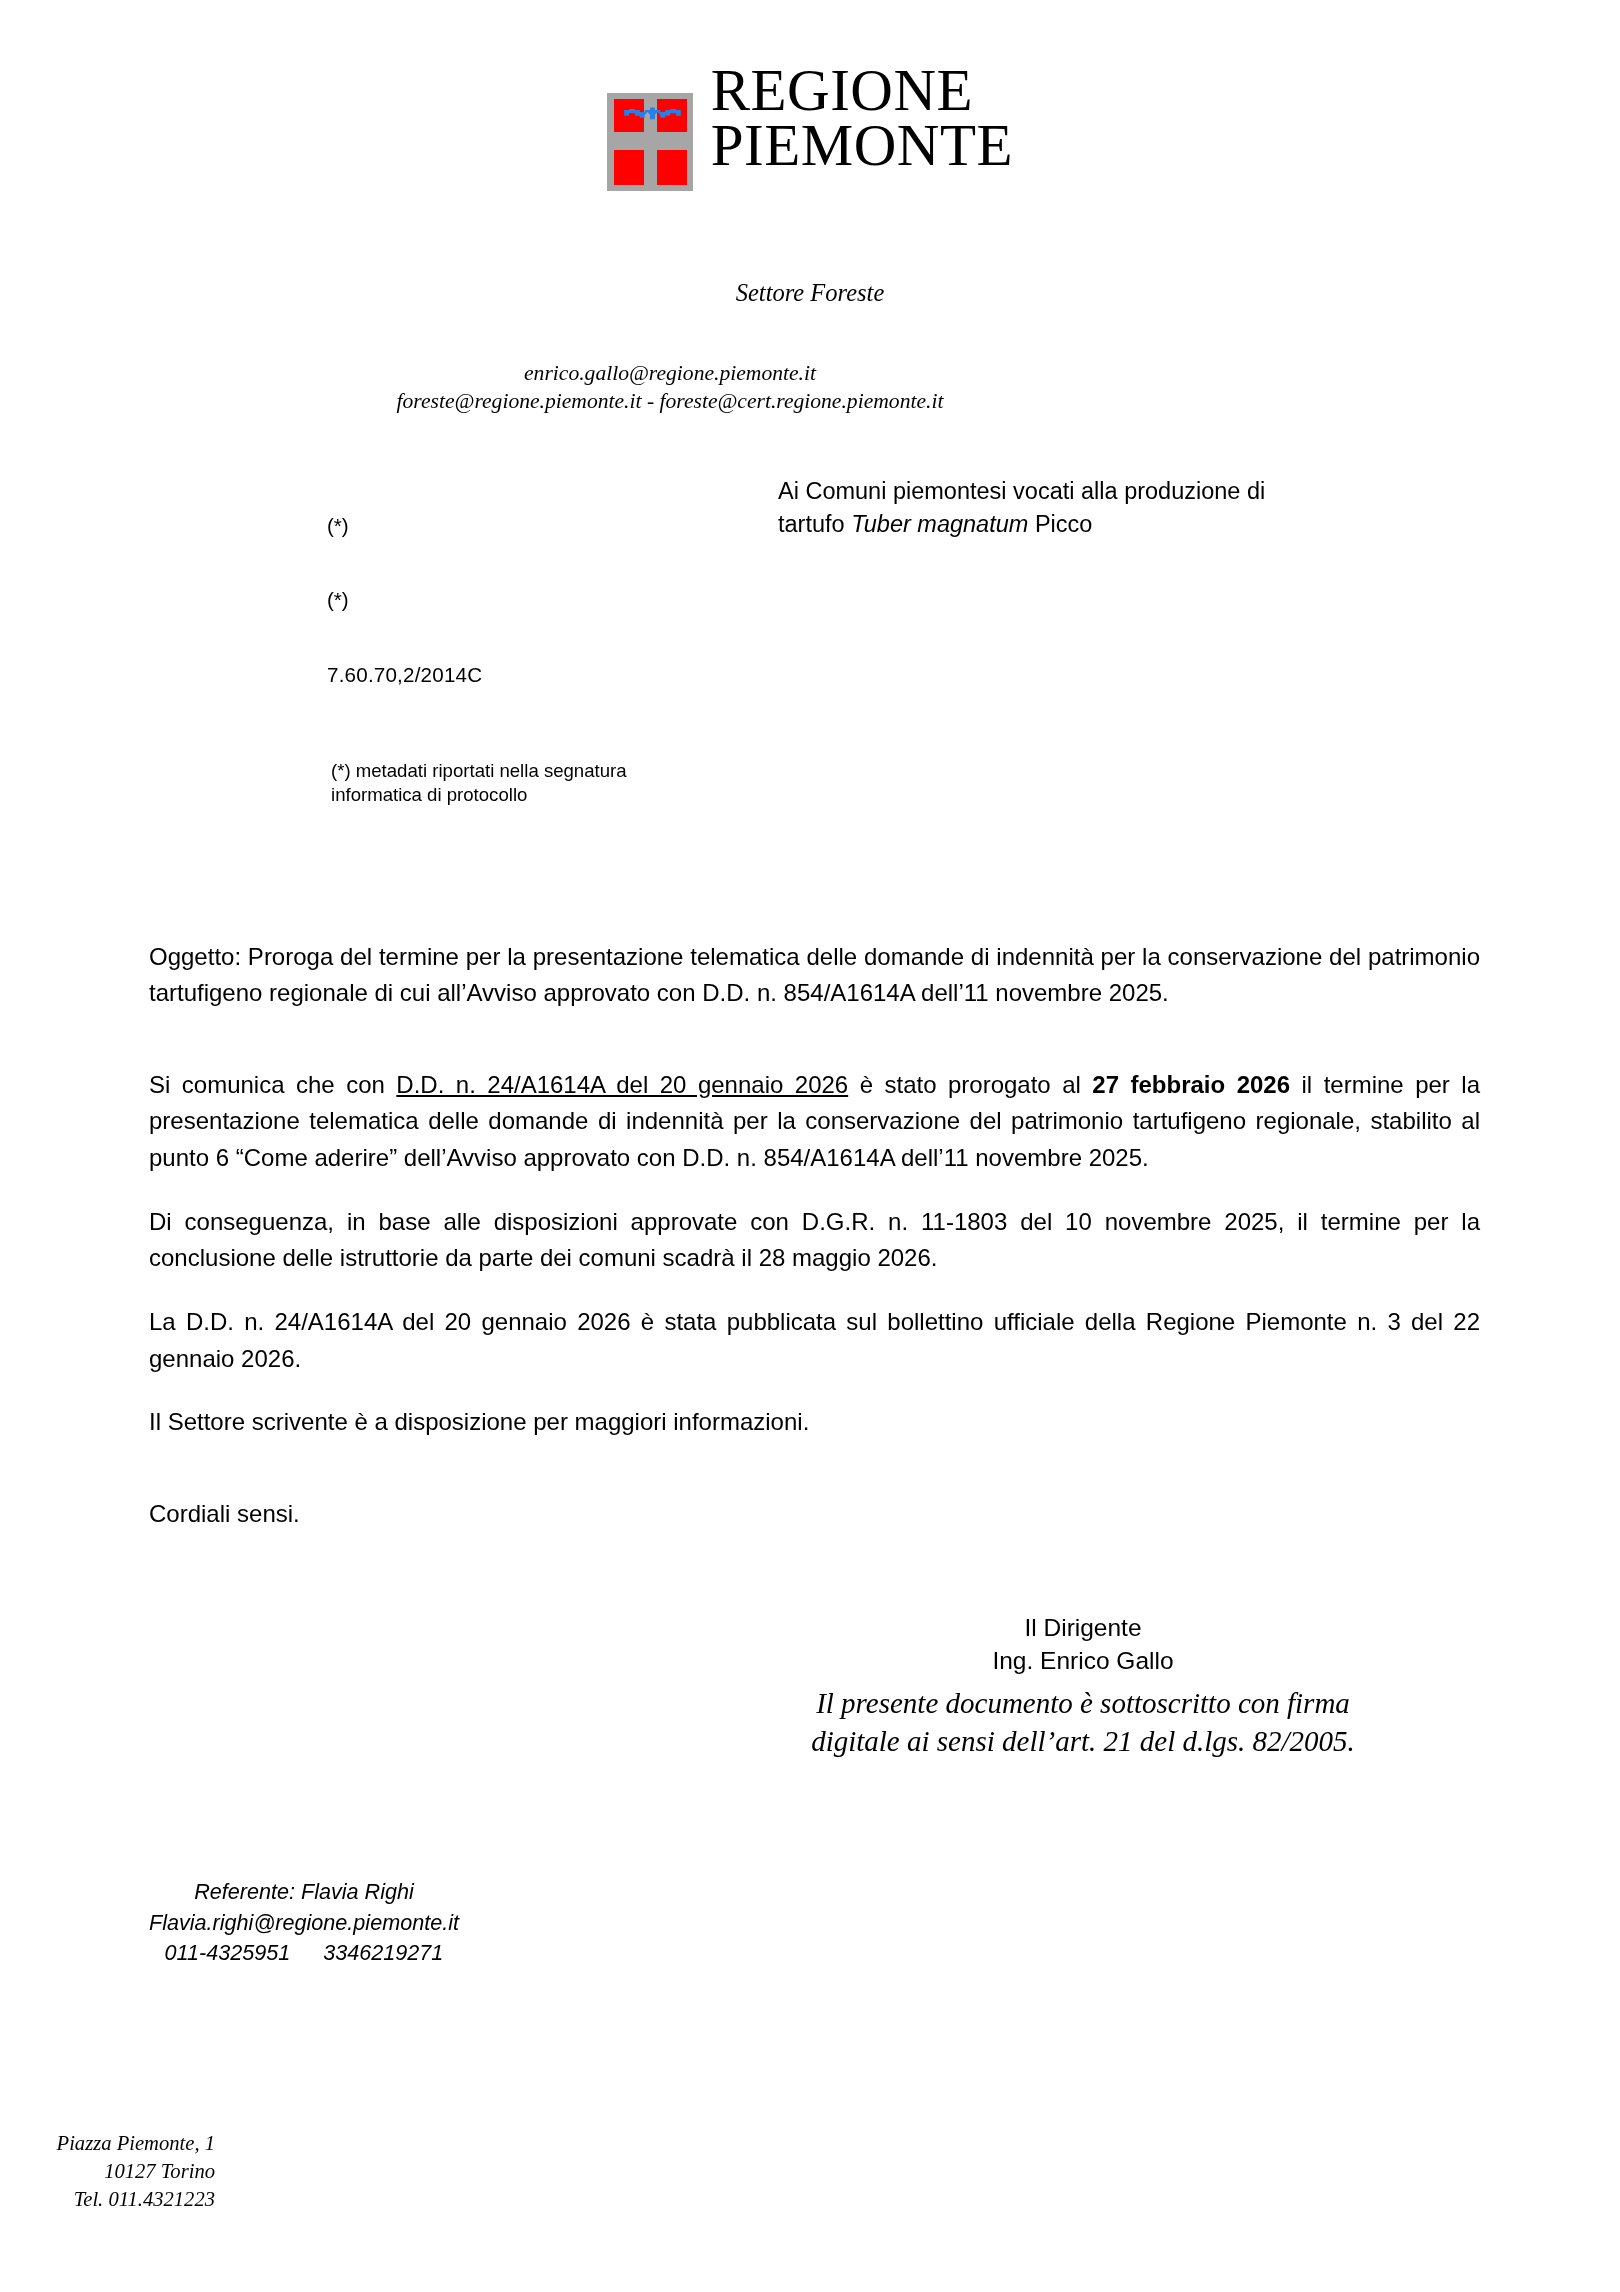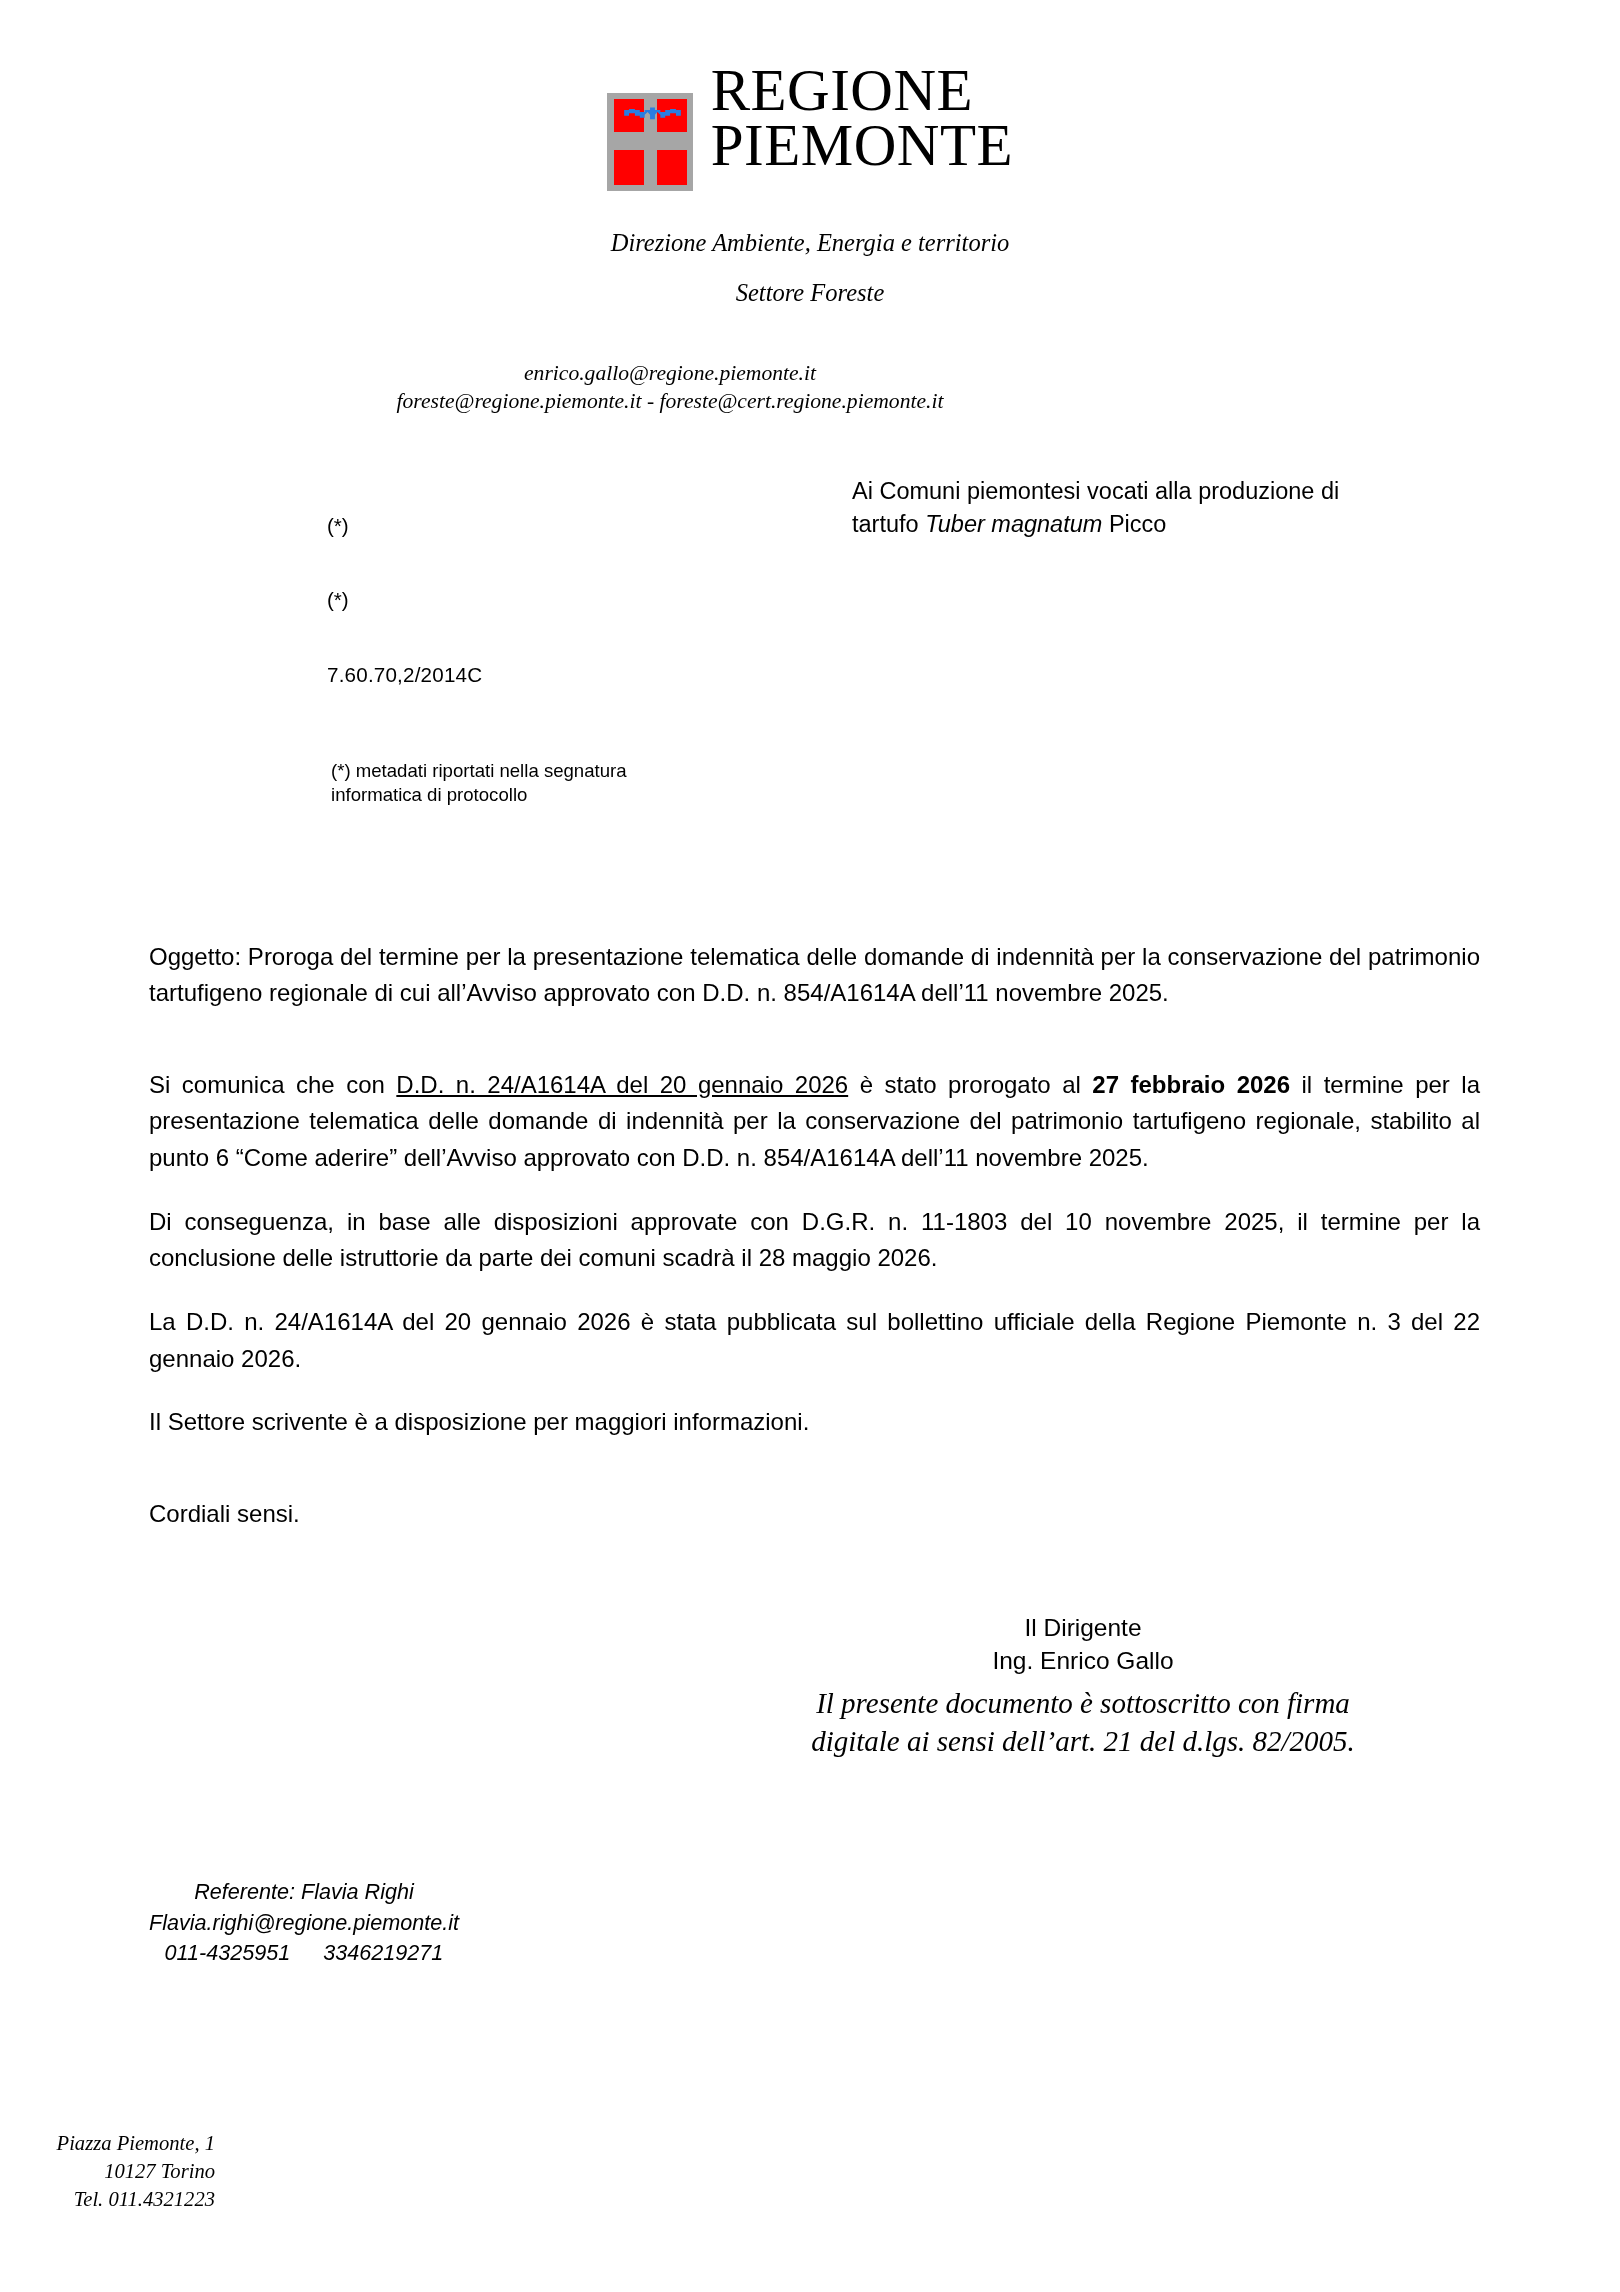--- a/index.html
+++ b/index.html
@@ -98,21 +98,21 @@
   .proto-star-1 { position: absolute; left: 327px; top: 514px; font-size: 20.6px; }
   .proto-star-2 { position: absolute; left: 327px; top: 588px; font-size: 20.6px; }
   .proto-code   { position: absolute; left: 327px; top: 663px; font-size: 20.6px; letter-spacing: 0.2px;}
   .proto-note {
     position: absolute; left: 331px; top: 759px;
     font-size: 18.6px; line-height: 1.28; width: 421px;
   }
 
   .addressee {
     position: absolute;
-    left: 852px;
+    left: 778px;
     top: 475px;
     width: 637px;
     font-size: 23.5px;
     line-height: 1.42;
   }
   .addressee i { font-style: italic; }
 
   
   .body-block {
     position: absolute;
@@ -195,21 +195,20 @@
           <path d="M0 3 L0 9 L5 9 L5 6.5 L11 6.5 L11 9 L16 9 L16 11 L21 11 L21 8 L24 5 L26.5 8 L26.5 12.5 L31.5 12.5 L31.5 8 L34 5 L37 8 L37 11 L42 11 L42 9 L47 9 L47 6.5 L53 6.5 L53 9 L58 9 L58 3 L53 3 L53 2 L47 2 L47 3 L42 3 L42 5 L37 5 L37 3 L31.5 3 L31.5 0.5 L26.5 0.5 L26.5 3 L21 3 L21 5 L16 5 L16 3 L11 3 L11 2 L5 2 L5 3 Z" fill="#2a7de1"></path>
         </svg>
       </div>
       <div class="logo-type">
         <div>REGIONE</div>
         <div>PIEMONTE</div>
       </div>
     </div>
   </div>
 
-  <div class="dir-line">Direzione Ambiente, Energia e territorio</div>
   <div class="sett-line">Settore Foreste</div>
 
   <div class="mail-line mail-1">enrico.gallo@regione.piemonte.it</div>
   <div class="mail-line mail-2">foreste@regione.piemonte.it - foreste@cert.regione.piemonte.it</div>
 
   <div class="proto-star-1">(*)</div>
   <div class="proto-star-2">(*)</div>
   <div class="proto-code">7.60.70,2/2014C</div>
   <div class="proto-note">
     <div>(*) metadati riportati nella segnatura</div>

